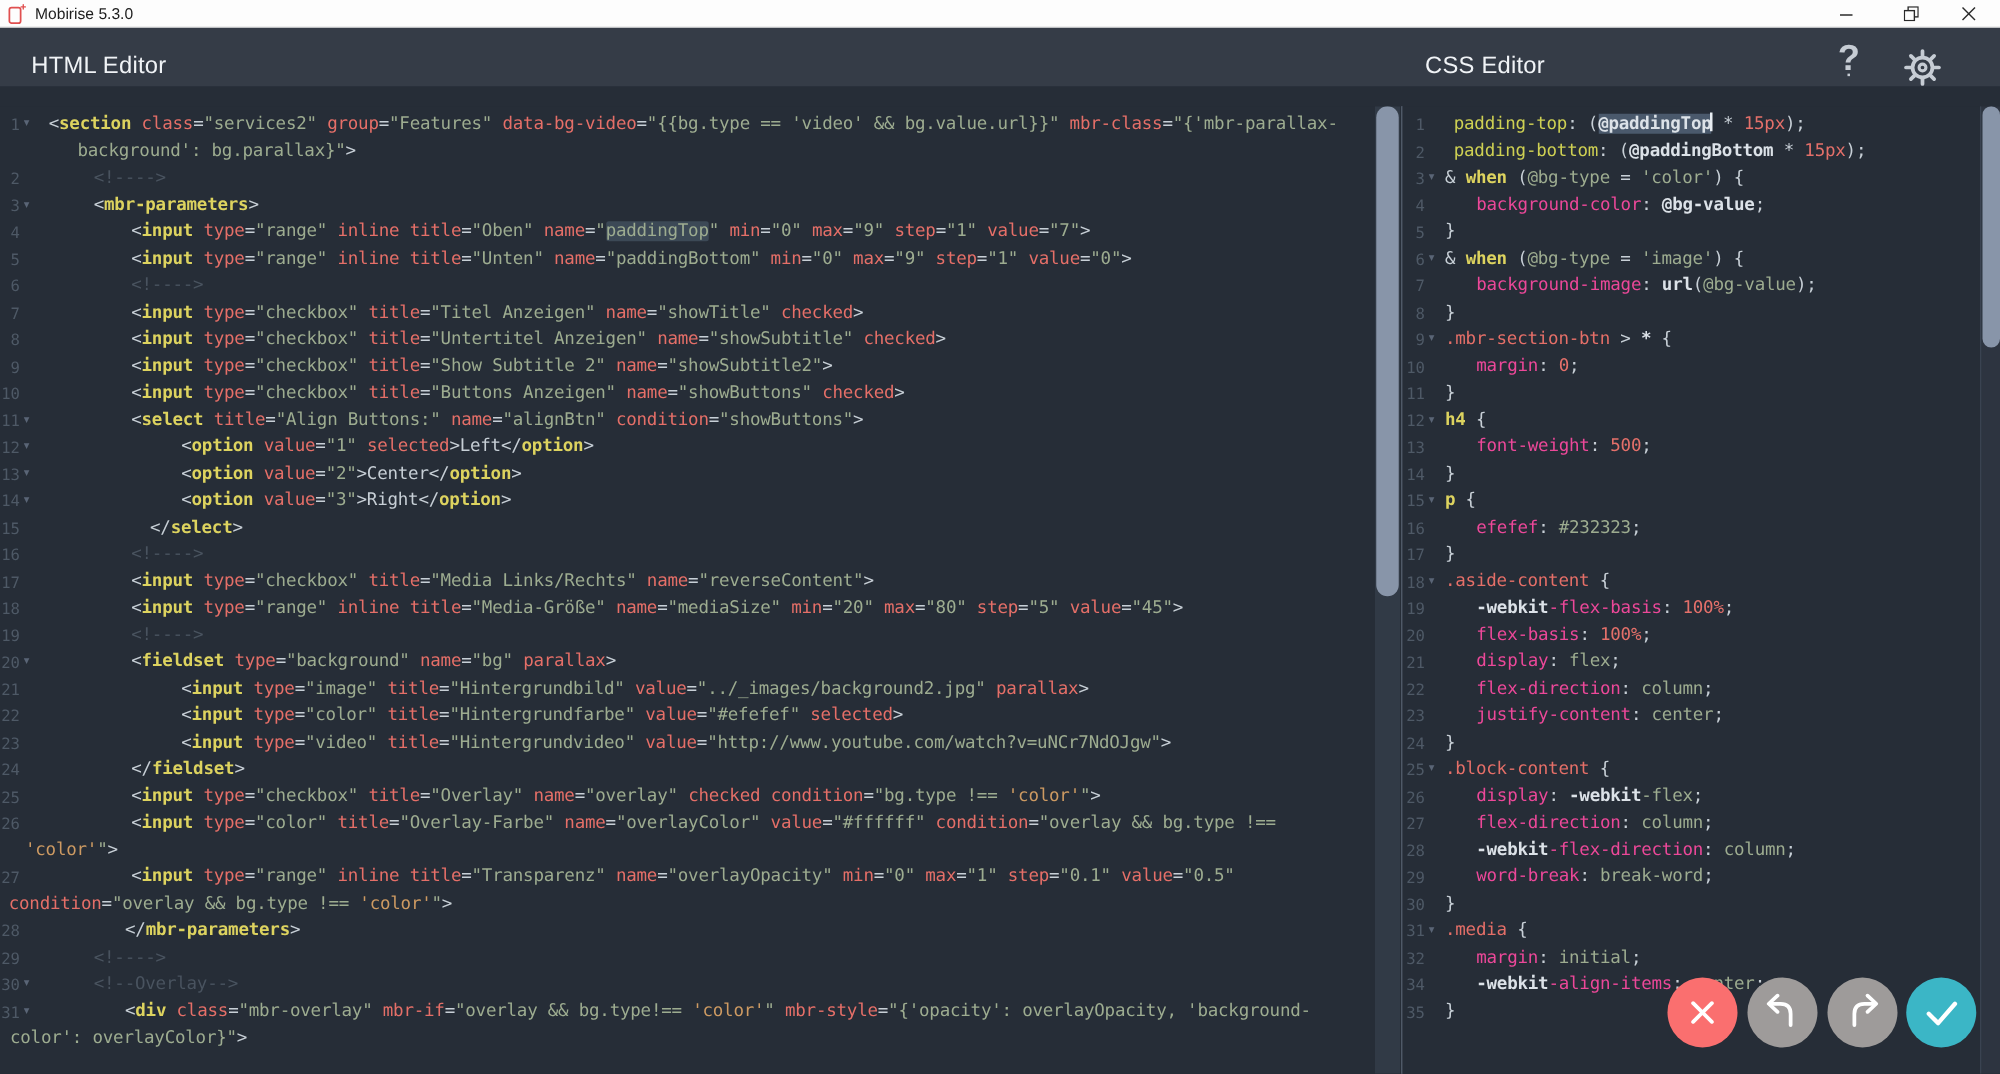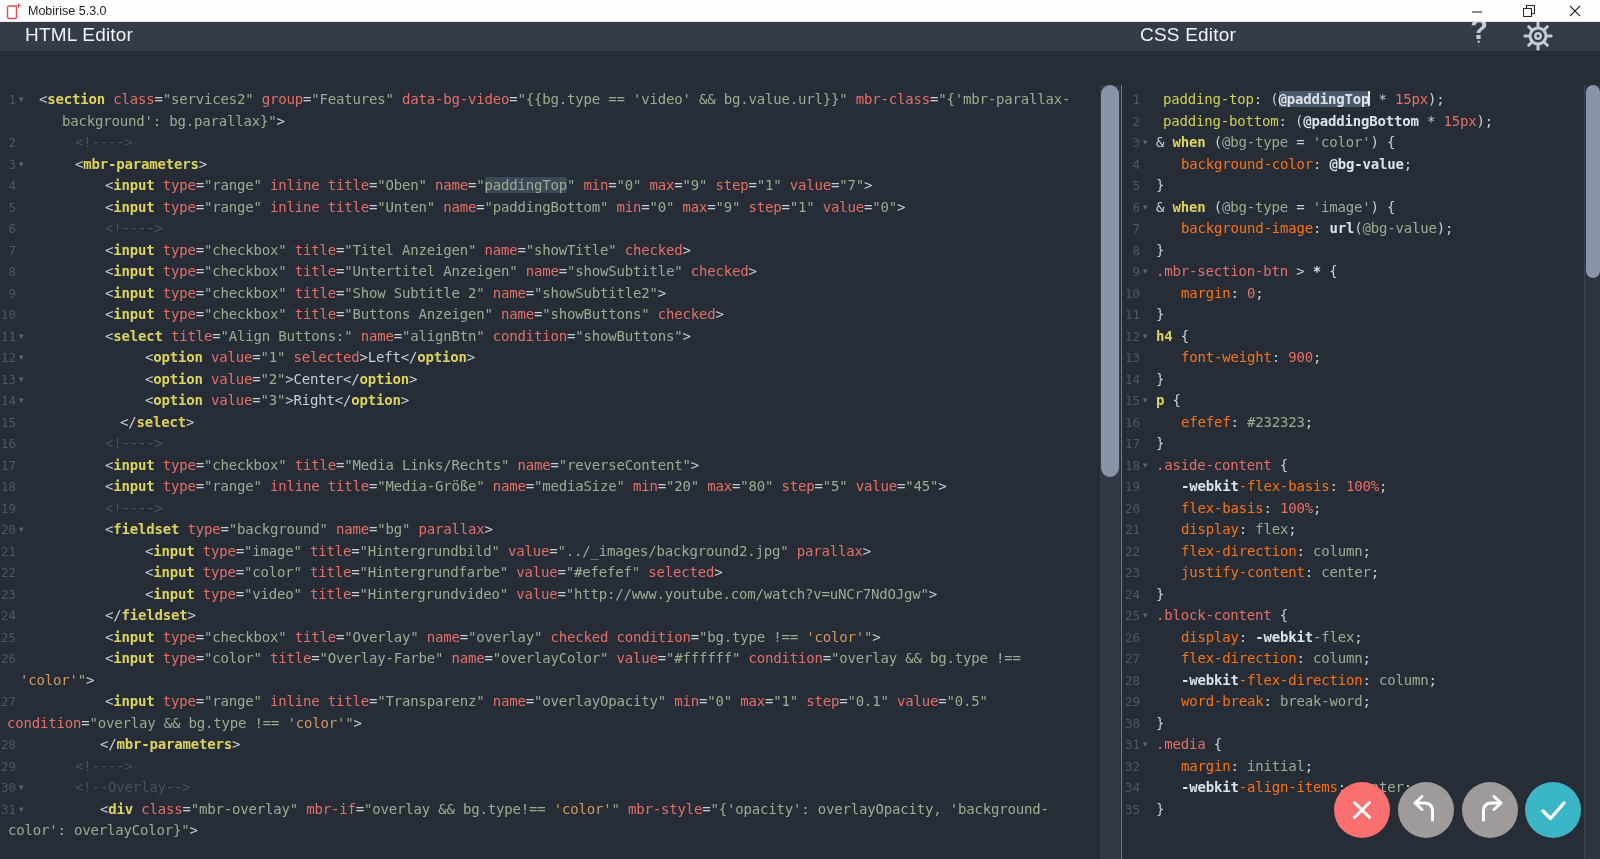--- a/index.html
+++ b/index.html
@@ -9,21 +9,21 @@
   
   .titlebar { position:absolute; left:0; top:0; width:1600px; height:22px;
               background:#fdfdfd; border-bottom:1px solid #e8e8e8; z-index:40; }
   .app-logo { position:absolute; left:6px; top:3px; }
   .app-title { position:absolute; left:28px; top:4px; font-size:12.5px; color:#1d1d1d; }
   .winbtn { position:absolute; top:0; width:44px; height:22px; display:flex;
             align-items:center; justify-content:center; }
   .winbtn-min { left:1455px; } .winbtn-restore { left:1507px; } .winbtn-close { left:1553px; }
 
   
-  .header { position:absolute; left:0; top:4px; width:1600px; height:47px;
+  .header { position:absolute; left:0; top:22px; width:1600px; height:47px;
             background:#353c47; z-index:30; }
   .hdr-label { position:absolute; top:20px; font-size:19px; color:#f0f3f6; letter-spacing:.2px; }
   .hdr-html { left:25px; } .hdr-css { left:1140px; }
   .tab { position:absolute; left:140px; top:16px; width:178px; height:34px;
          display:flex; align-items:center; padding-left:13px;
          font-size:15.5px; color:#dde2e8; }
   .tab-underline { position:absolute; left:0; bottom:0; width:100%; height:2px; }
   .help-icon { position:absolute; left:1462px; top:9px; width:34px; height:44px;
                color:#c6ccd4; font-size:29px; font-weight:bold; text-align:center; }
   .help-icon small { display:block; font-size:8px; margin-top:-9px; }
@@ -49,21 +49,21 @@
 
   
   .p { color:#c7cfd6; }
   .t { color:#ddd35f; font-weight:bold; }
   .a { color:#e56f68; }
   .s { color:#9dac90; }
   .o { color:#cd9a62; }
   .c { color:#49535f; }
   .n { color:#e4706a; }
   .y { color:#ced053; }
-  .g { color:#f97316; }
+  .g { color:#ec4899; }
   .b { color:#dce2e8; font-weight:bold; }
   .hl { background:#3c4956; border-radius:2px; }
   .se { background:#4a596c; }
   .cur { display:inline-block; width:2px; height:15px; background:#e8edf2;
          vertical-align:-2px; margin-left:-1px; }
 
   
   .sb-track-html { position:absolute; left:1100px; top:0; width:20px; height:774px;
                    background:#313a46; }
   .sb-thumb { position:absolute; border-radius:9px; background:#8895a9; }
@@ -183,21 +183,21 @@
         <div class="cl"><span class="ln">3</span><span class="fa">▾</span><span class="code" style="padding-left: 34px;"><span class="p">&amp; </span><span class="t">when</span><span class="p"> (</span><span class="s">@bg-type</span><span class="p"> = </span><span class="s">'color'</span><span class="p">) {</span></span></div>
         <div class="cl"><span class="ln">4</span><span class="code" style="padding-left: 59px;"><span class="g">background-color</span><span class="p">: </span><span class="b">@bg-value</span><span class="p">;</span></span></div>
         <div class="cl"><span class="ln">5</span><span class="code" style="padding-left: 34px;"><span class="p">}</span></span></div>
         <div class="cl"><span class="ln">6</span><span class="fa">▾</span><span class="code" style="padding-left: 34px;"><span class="p">&amp; </span><span class="t">when</span><span class="p"> (</span><span class="s">@bg-type</span><span class="p"> = </span><span class="s">'image'</span><span class="p">) {</span></span></div>
         <div class="cl"><span class="ln">7</span><span class="code" style="padding-left: 59px;"><span class="g">background-image</span><span class="p">: </span><span class="b">url</span><span class="p">(</span><span class="s">@bg-value</span><span class="p">);</span></span></div>
         <div class="cl"><span class="ln">8</span><span class="code" style="padding-left: 34px;"><span class="p">}</span></span></div>
         <div class="cl"><span class="ln">9</span><span class="fa">▾</span><span class="code" style="padding-left: 34px;"><span class="a">.mbr-section-btn</span><span class="p"> &gt; </span><span class="b">*</span><span class="p"> {</span></span></div>
         <div class="cl"><span class="ln">10</span><span class="code" style="padding-left: 59px;"><span class="g">margin</span><span class="p">: </span><span class="n">0</span><span class="p">;</span></span></div>
         <div class="cl"><span class="ln">11</span><span class="code" style="padding-left: 34px;"><span class="p">}</span></span></div>
         <div class="cl"><span class="ln">12</span><span class="fa">▾</span><span class="code" style="padding-left: 34px;"><span class="t">h4</span><span class="p"> {</span></span></div>
-        <div class="cl"><span class="ln">13</span><span class="code" style="padding-left: 59px;"><span class="g">font-weight</span><span class="p">: </span><span class="n">900</span><span class="p">;</span></span></div>
+        <div class="cl"><span class="ln">13</span><span class="code" style="padding-left: 59px;"><span class="g">font-weight</span><span class="p">: </span><span class="n">500</span><span class="p">;</span></span></div>
         <div class="cl"><span class="ln">14</span><span class="code" style="padding-left: 34px;"><span class="p">}</span></span></div>
         <div class="cl"><span class="ln">15</span><span class="fa">▾</span><span class="code" style="padding-left: 34px;"><span class="t">p</span><span class="p"> {</span></span></div>
         <div class="cl"><span class="ln">16</span><span class="code" style="padding-left: 59px;"><span class="g">efefef</span><span class="p">: </span><span class="s">#232323</span><span class="p">;</span></span></div>
         <div class="cl"><span class="ln">17</span><span class="code" style="padding-left: 34px;"><span class="p">}</span></span></div>
         <div class="cl"><span class="ln">18</span><span class="fa">▾</span><span class="code" style="padding-left: 34px;"><span class="a">.aside-content</span><span class="p"> {</span></span></div>
         <div class="cl"><span class="ln">19</span><span class="code" style="padding-left: 59px;"><span class="b">-webkit</span><span class="g">-flex-basis</span><span class="p">: </span><span class="n">100%</span><span class="p">;</span></span></div>
         <div class="cl"><span class="ln">20</span><span class="code" style="padding-left: 59px;"><span class="g">flex-basis</span><span class="p">: </span><span class="n">100%</span><span class="p">;</span></span></div>
         <div class="cl"><span class="ln">21</span><span class="code" style="padding-left: 59px;"><span class="g">display</span><span class="p">: </span><span class="s">flex</span><span class="p">;</span></span></div>
         <div class="cl"><span class="ln">22</span><span class="code" style="padding-left: 59px;"><span class="g">flex-direction</span><span class="p">: </span><span class="s">column</span><span class="p">;</span></span></div>
         <div class="cl"><span class="ln">23</span><span class="code" style="padding-left: 59px;"><span class="g">justify-content</span><span class="p">: </span><span class="s">center</span><span class="p">;</span></span></div>

